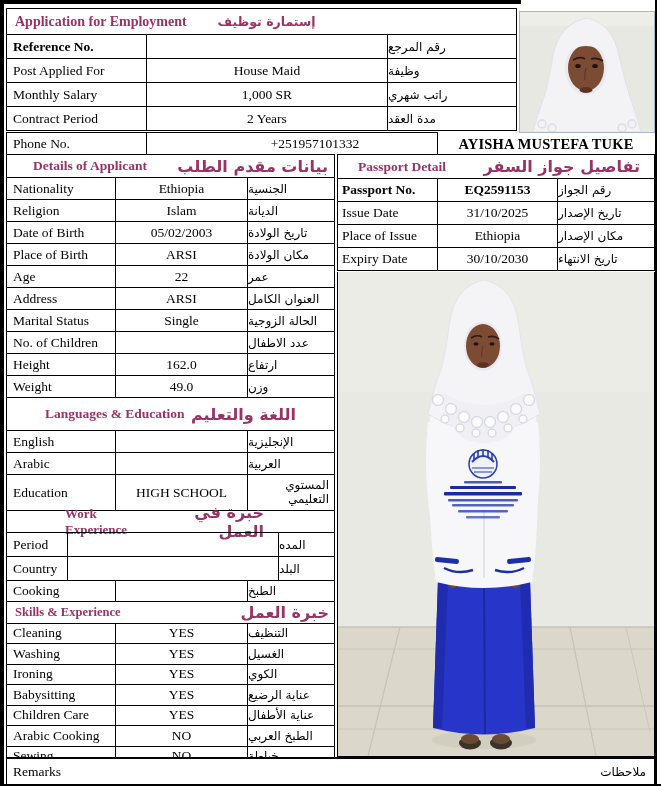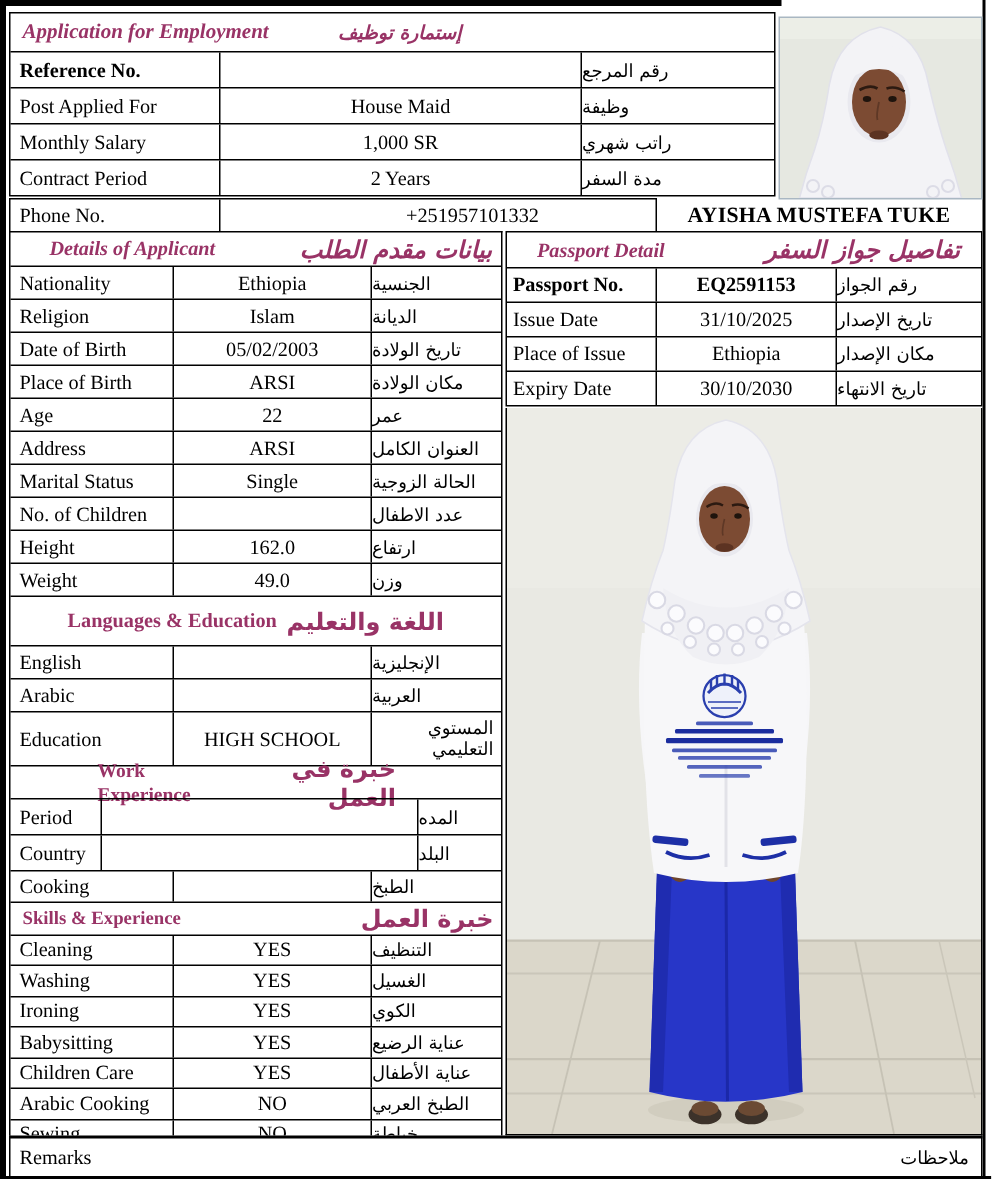--- a/index.html
+++ b/index.html
@@ -7,21 +7,21 @@
         font-family:"Liberation Serif","DejaVu Serif",serif;color:#000;}
   *{box-sizing:border-box;}
   
   .b-left{position:absolute;left:0;top:0;width:4px;height:786px;background:#000;}
   .b-top{position:absolute;left:0;top:0;width:521px;height:4px;background:#000;}
   .b-right{position:absolute;left:655px;top:0;width:2px;height:786px;background:#000;}
   .b-bottom{position:absolute;left:0;top:784px;width:661px;height:2px;background:#000;}
 
   .tbl{position:absolute;border:1px solid #000;background:#fff;}
   .tr{display:flex;align-items:stretch;border-top:1px solid #000;position:relative;}
-  .tr:first-child{border-top:none;font-style:italic;}
+  .tr:first-child{border-top:none;}
   .td{display:flex;align-items:center;font-size:13.5px;overflow:hidden;white-space:nowrap;}
   .td+.td{border-left:1px solid #000;}
   .lbl{padding-left:6px;justify-content:flex-start;}
   .val{justify-content:center;}
   .ara{justify-content:flex-end;padding-right:5px;font-family:"DejaVu Sans",sans-serif;font-size:12px;}
   .bold{font-weight:bold;}
 
   .sec{display:flex;align-items:center;justify-content:space-between;color:#993366;font-weight:bold;}
   .sec .ar-h{font-family:"DejaVu Sans",sans-serif;font-size:16px;}
 
@@ -107,21 +107,21 @@
       <div class="td ara" dir="rtl">وظيفة</div>
     </div>
     <div class="tr">
       <div class="td lbl">Monthly Salary</div>
       <div class="td val">1,000 SR</div>
       <div class="td ara" dir="rtl">راتب شهري</div>
     </div>
     <div class="tr">
       <div class="td lbl">Contract Period</div>
       <div class="td val">2 Years</div>
-      <div class="td ara" dir="rtl">مدة السفر</div>
+      <div class="td ara" dir="rtl">مدة العقد</div>
     </div>
   </div>
 
   <div class="phone-row">
     <div class="td lbl">Phone No.</div>
     <div class="td val">+251957101332</div>
   </div>
 
   <div class="headshot">
     <svg width="134" height="120" viewBox="0 0 134 120">

